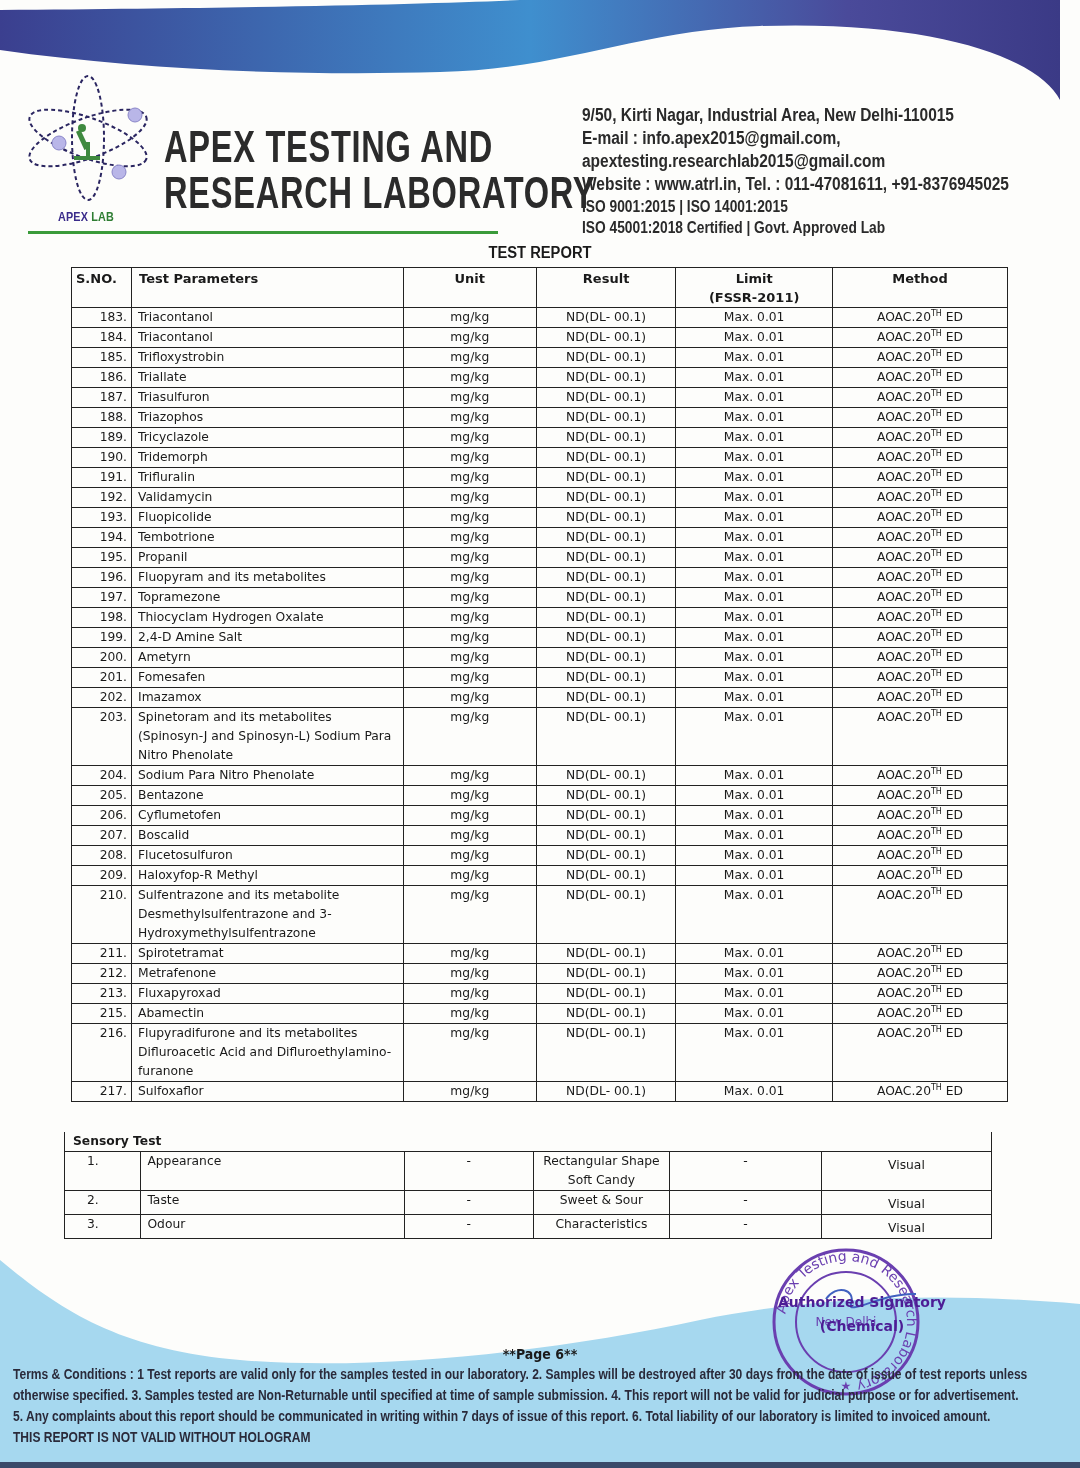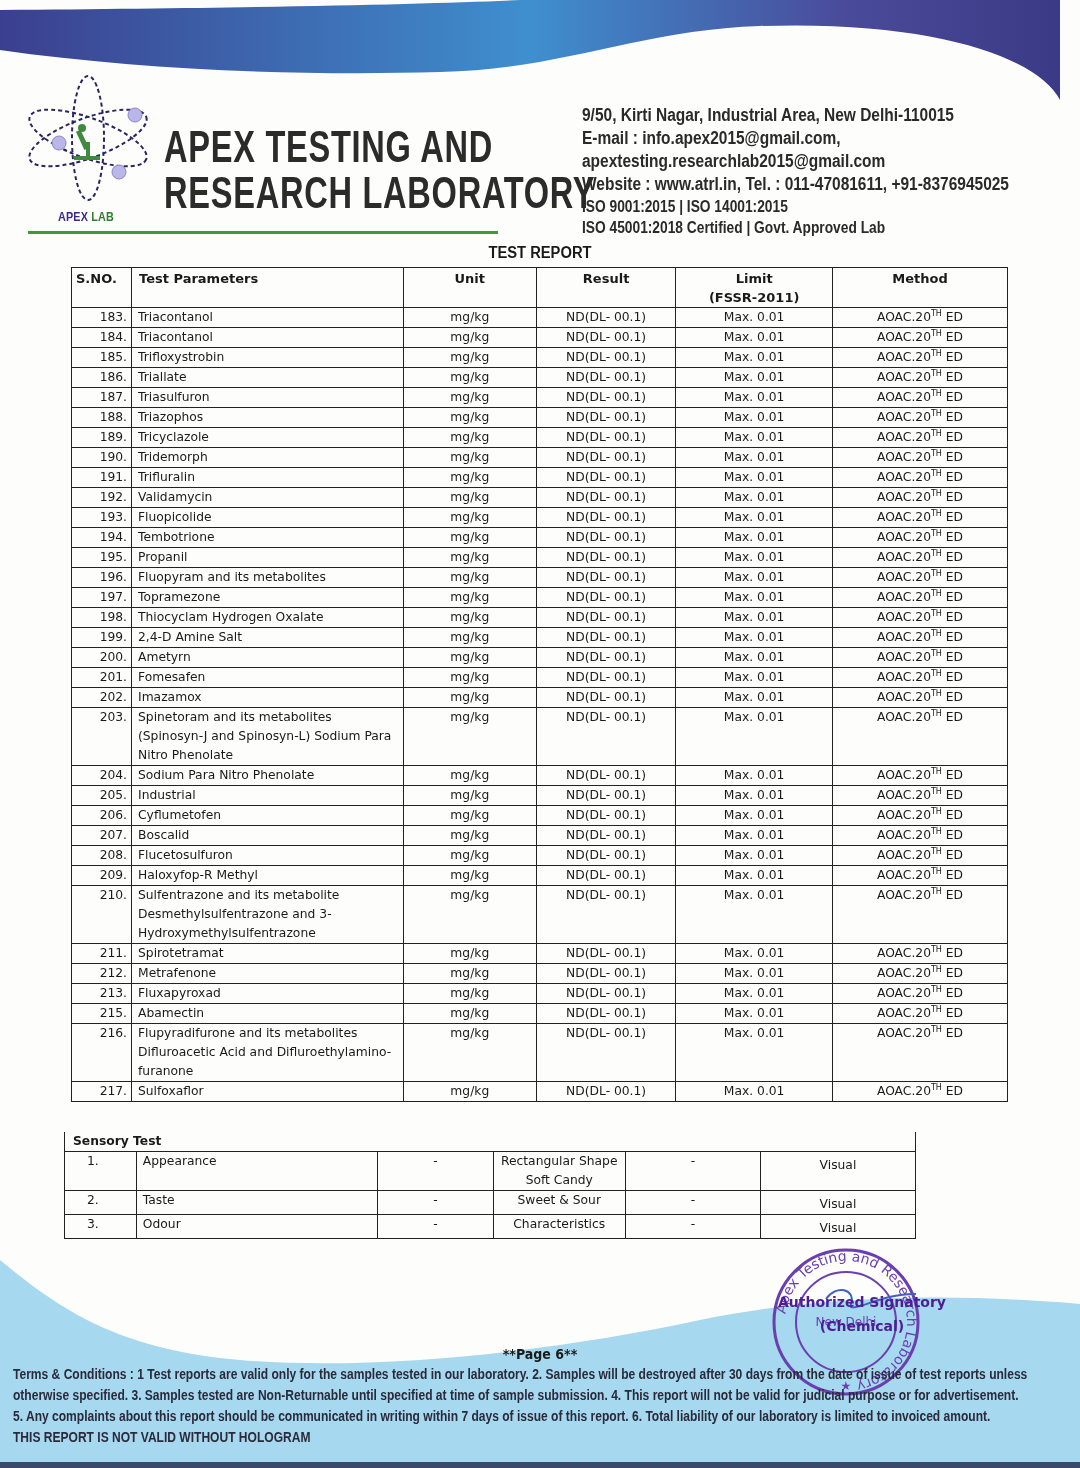--- a/index.html
+++ b/index.html
@@ -20,21 +20,21 @@
   .main-table th{font-weight:bold;text-align:center;font-size:13px;line-height:19px;padding-top:1px;height:38px;}
   .main-table th.param{text-align:left;padding-left:7px;}
   .c-sno{width:50px;text-align:right;}
   .c-param{width:255px;text-align:left;padding-left:6px;margin-top:28px;}
   .c-unit{width:122px;text-align:center;}
   .c-res{width:128px;text-align:center;}
   .c-lim{width:145px;text-align:center;margin-top:15px;}
   .c-meth{width:163px;text-align:center;margin-left:32px;}
   tr.row td{height:19px;}
   sup{font-size:8px;line-height:0;vertical-align:super;}
-  .sensory-table{left:64px;top:1132px;width:852px;}
+  .sensory-table{left:64px;top:1132px;width:928px;}
   .sensory-table td{line-height:19px;}
   .sensory-head{font-weight:bold;padding-left:8px;}
   .s-sno{width:50px;text-align:left;padding-left:22px;}
   .s-param{width:255px;padding-left:6px;}
   .s-unit{width:122px;text-align:center;}
   .s-res{width:128px;text-align:center;}
   .s-lim{width:145px;text-align:center;}
   .s-meth{width:163px;text-align:center;}
   .stamp{position:absolute;left:766px;top:1244px;width:160px;height:156px;}
   .signatory{position:absolute;left:772px;top:1290px;width:180px;text-align:center;font-family:"DejaVu Sans",sans-serif;font-weight:bold;font-size:14px;line-height:24px;color:#4c1d95;}
@@ -281,21 +281,21 @@
       <tr class="row">
         <td class="c-sno">204.</td>
         <td class="c-param">Sodium Para Nitro Phenolate</td>
         <td class="c-unit">mg/kg</td>
         <td class="c-res">ND(DL- 00.1)</td>
         <td class="c-lim">Max. 0.01</td>
         <td class="c-meth"><span>AOAC.20</span><sup>TH</sup><span style="white-space:pre"> ED</span></td>
       </tr>
       <tr class="row">
         <td class="c-sno">205.</td>
-        <td class="c-param">Industrial</td>
+        <td class="c-param">Bentazone</td>
         <td class="c-unit">mg/kg</td>
         <td class="c-res">ND(DL- 00.1)</td>
         <td class="c-lim">Max. 0.01</td>
         <td class="c-meth"><span>AOAC.20</span><sup>TH</sup><span style="white-space:pre"> ED</span></td>
       </tr>
       <tr class="row">
         <td class="c-sno">206.</td>
         <td class="c-param">Cyflumetofen</td>
         <td class="c-unit">mg/kg</td>
         <td class="c-res">ND(DL- 00.1)</td>

